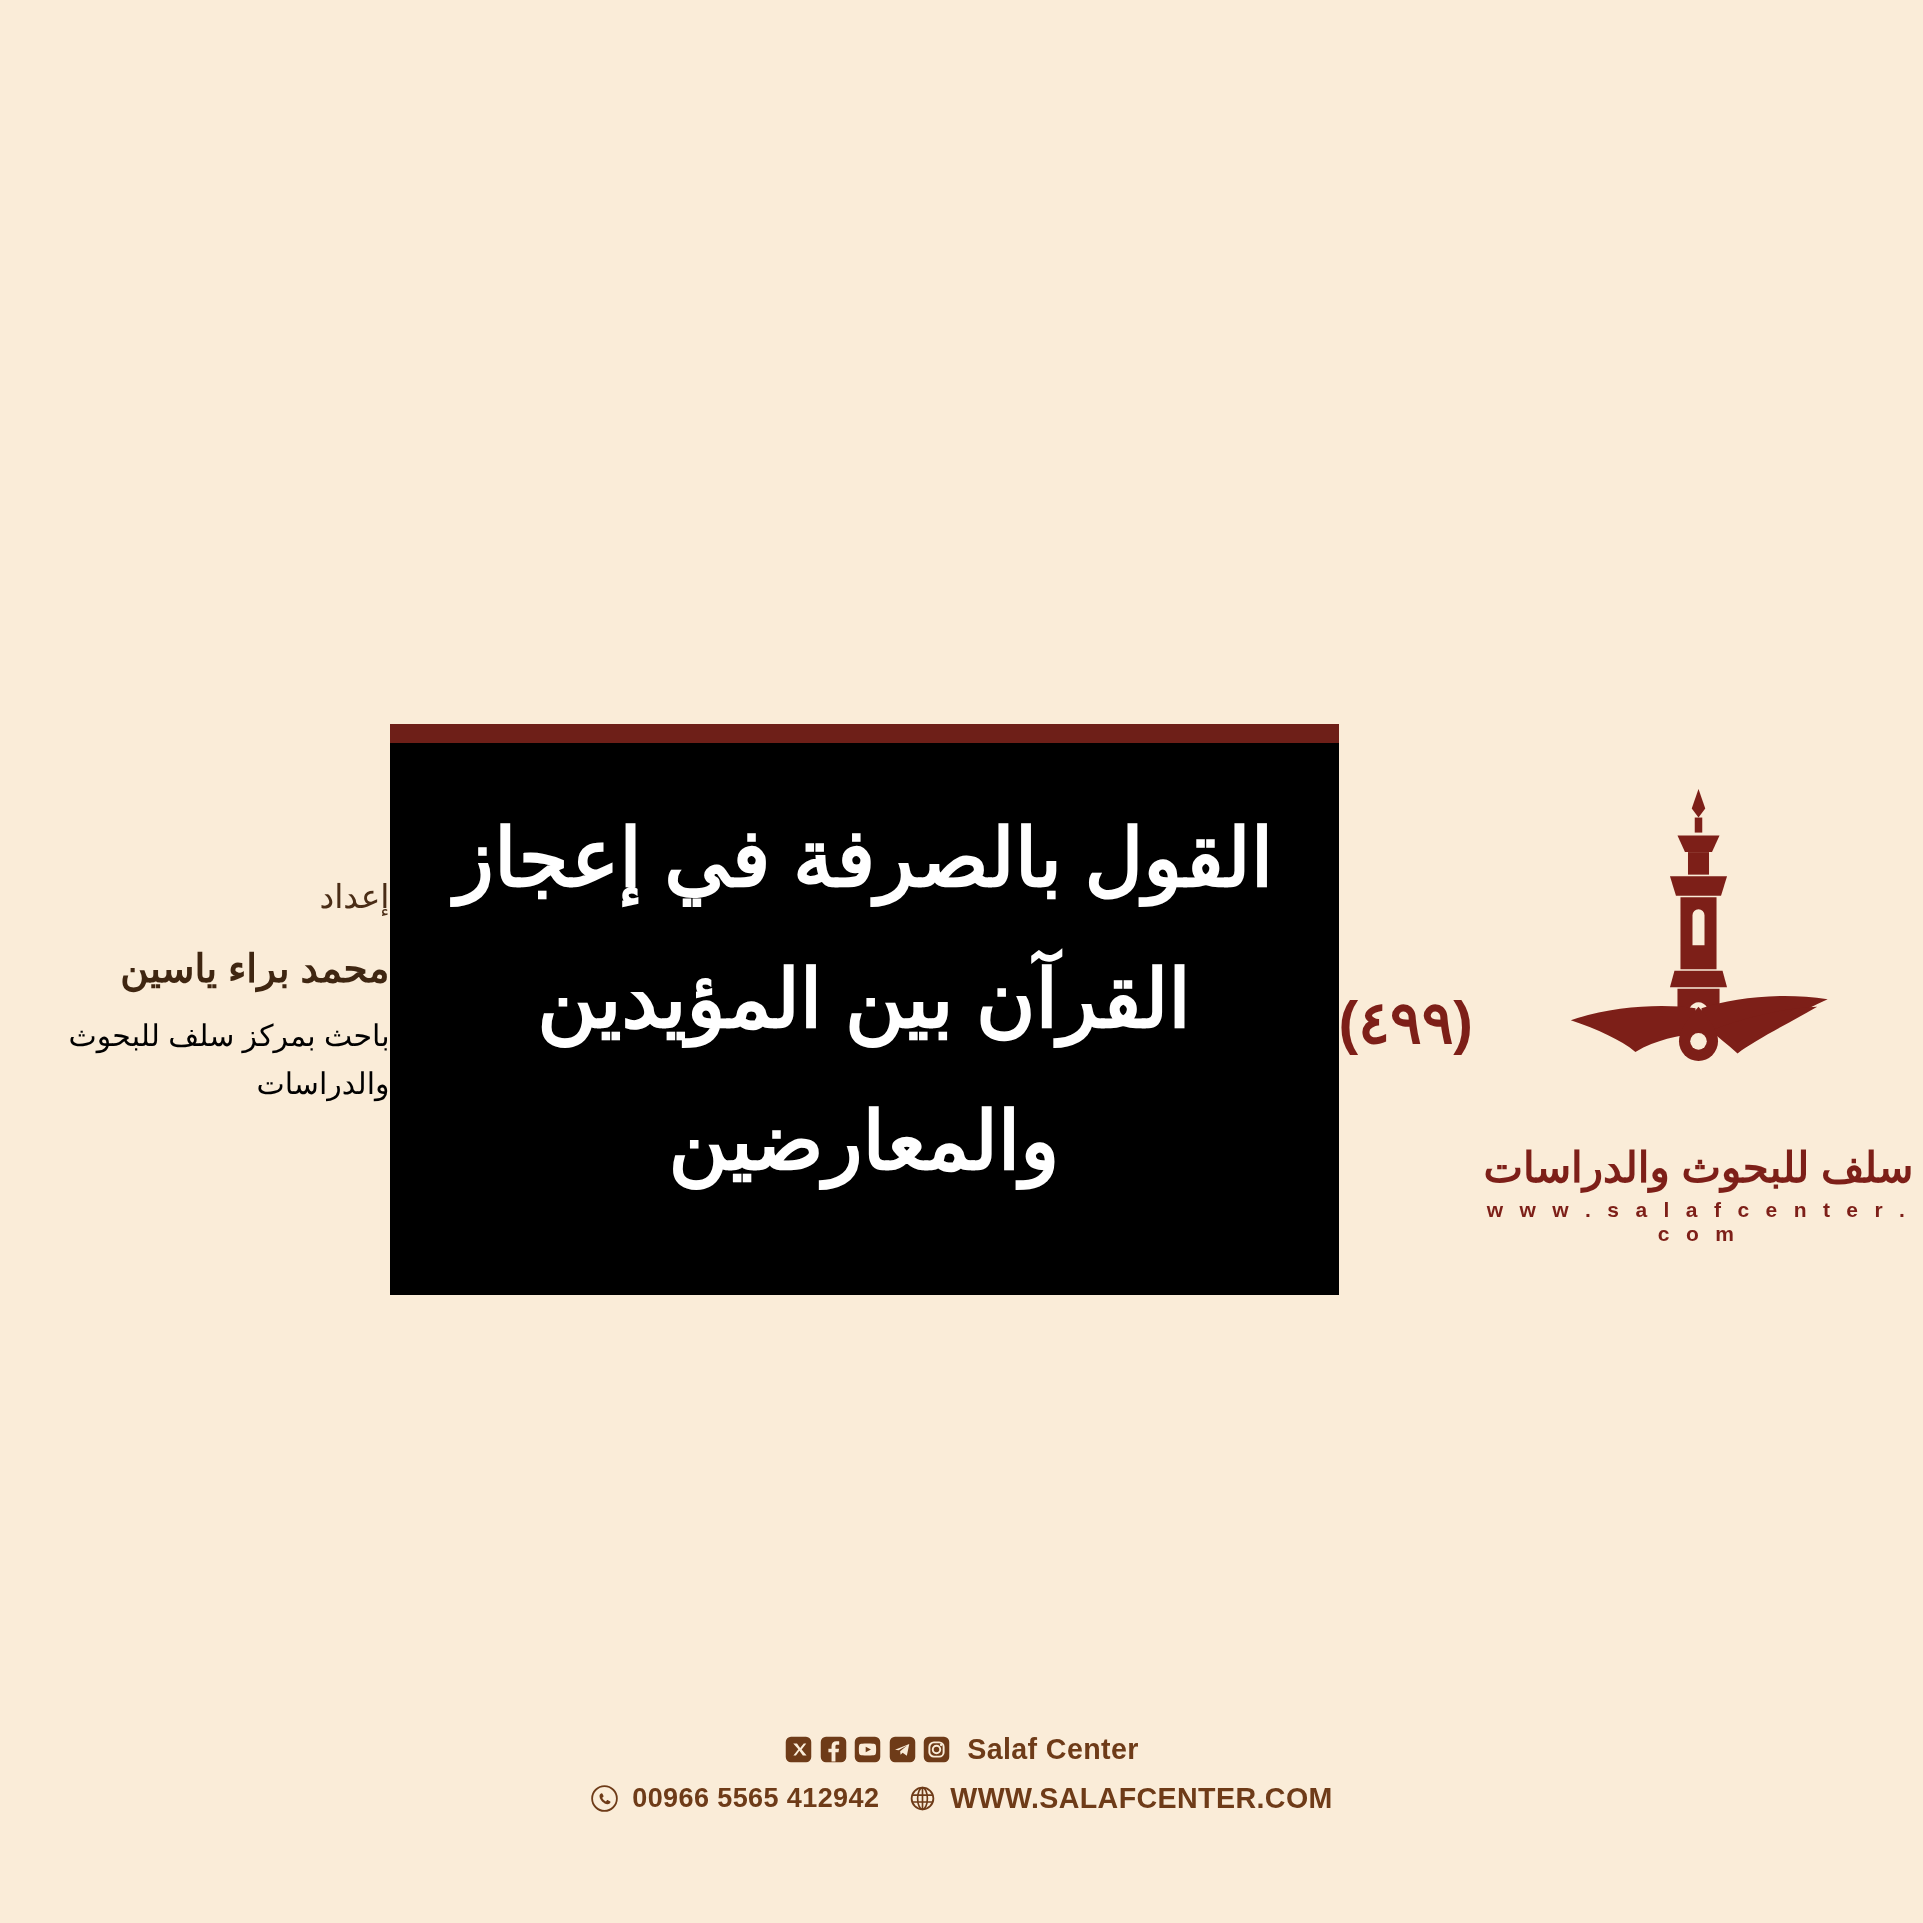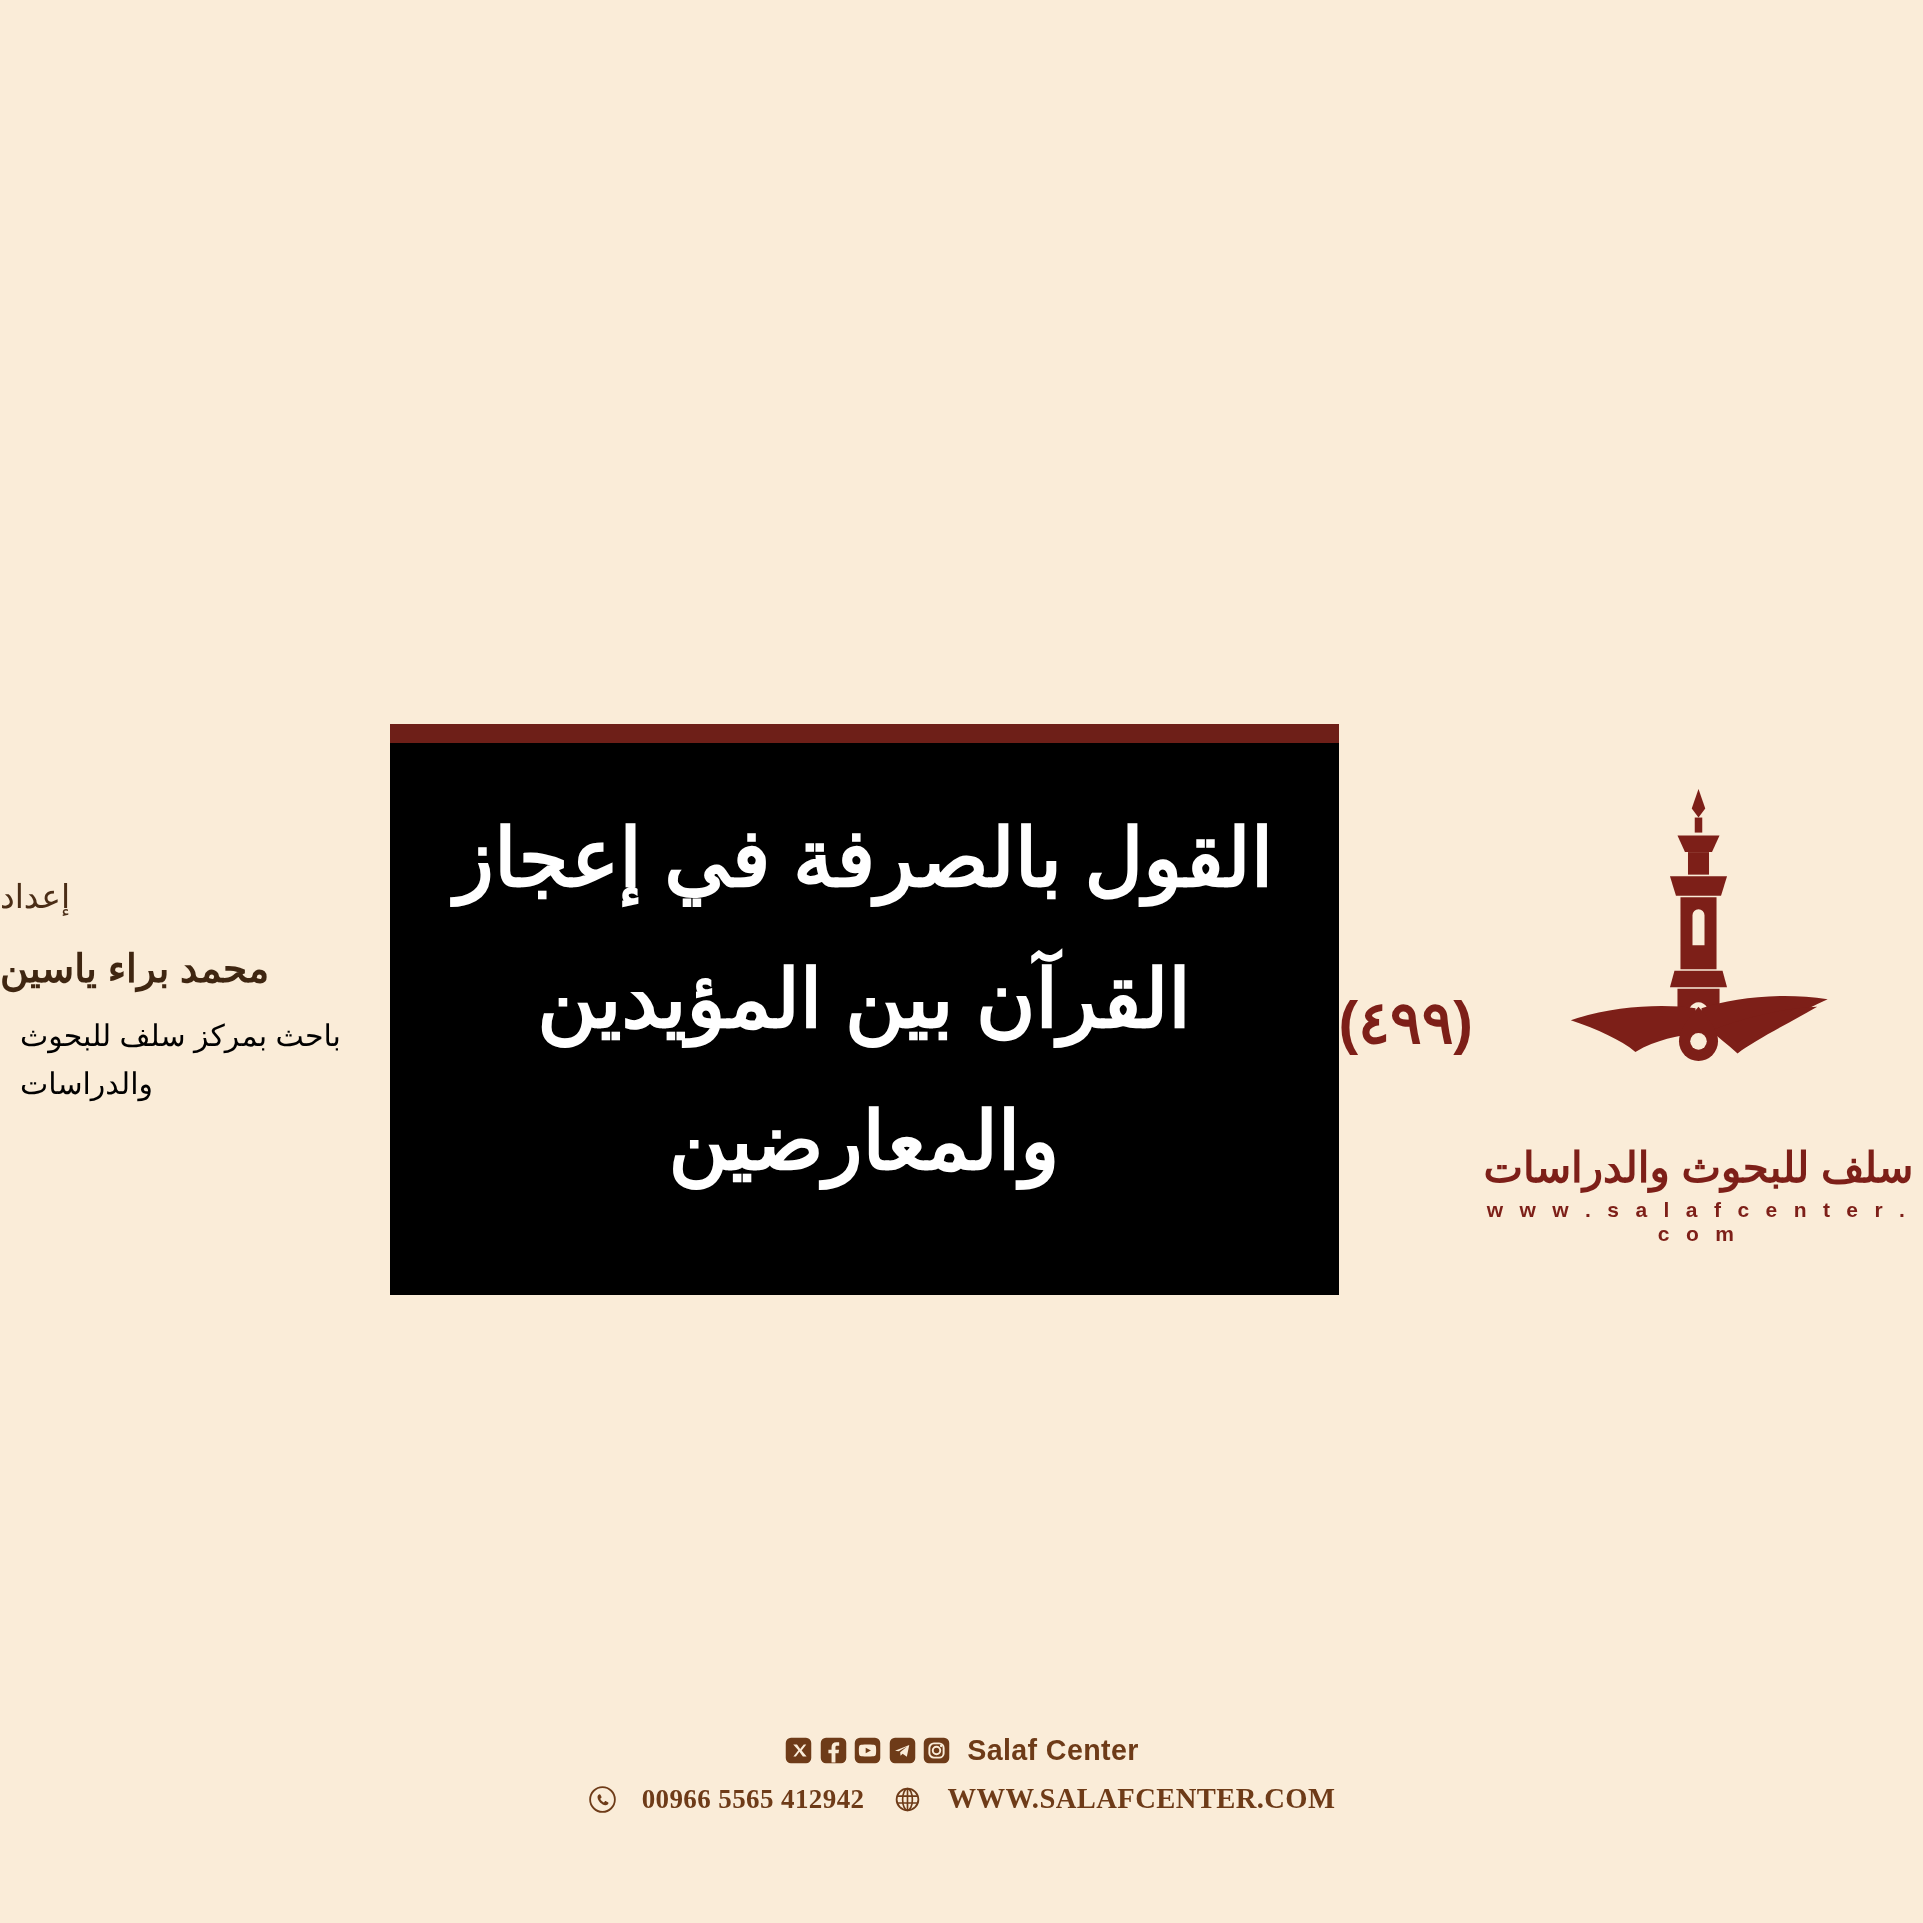--- a/index.html
+++ b/index.html
@@ -88,21 +88,21 @@
     color: #ffffff;
     font-size: 81px;
     font-weight: bold;
     line-height: 1.75;
     text-align: center;
   }
 
   
   .author-block {
     margin-top: 53px;
-    text-align: left;
+    text-align: right;
     color: #4a2d16;
   }
   .author-prep {
     font-size: 33px;
     line-height: 1.7;
   }
   .author-name {
     margin-top: 13.5px;
     font-size: 39px;
     font-weight: bold;
@@ -133,22 +133,21 @@
     align-items: center;
     gap: 17px;
   }
   .footer-row.row2 {
     margin-top: 16.5px;
     gap: 30px;
   }
   .footer-group {
     display: flex;
     align-items: center;
-    gap: 26px;
-    font-family: Liberation Serif, serif;
+    gap: 14px;
   }
   .social-icons {
     display: flex;
     align-items: center;
     gap: 7.5px;
   }
   .ic {
     width: 27px;
     height: 27px;
     display: inline-block;

